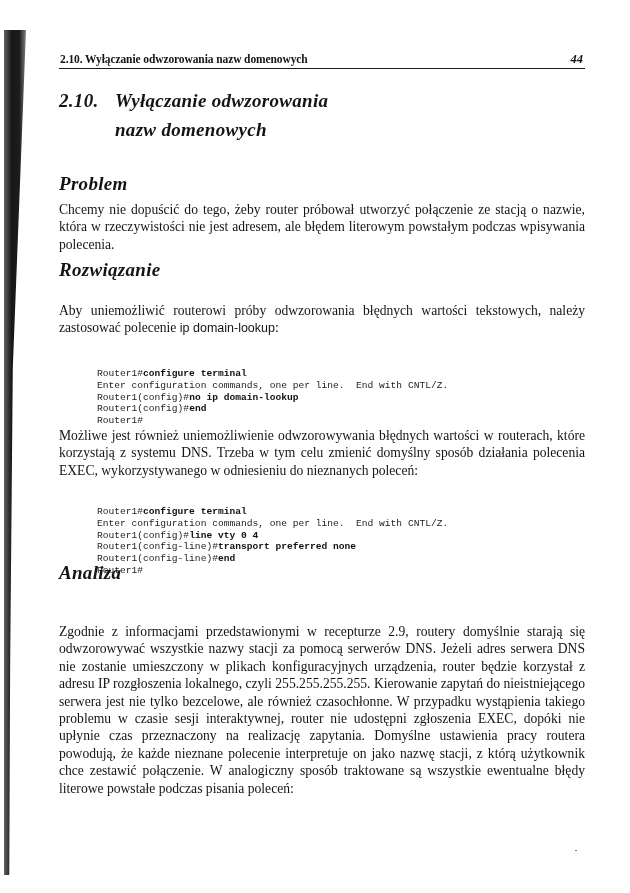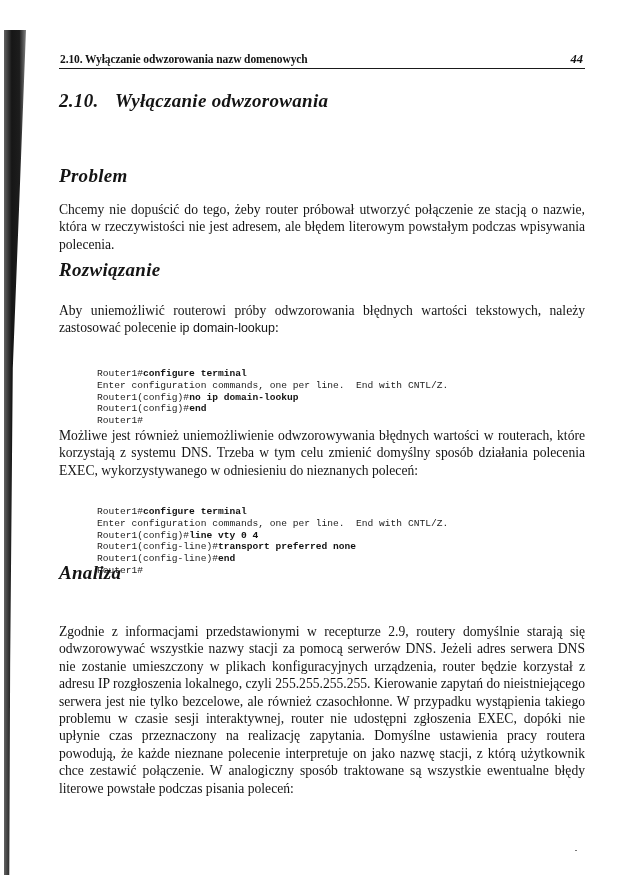--- a/index.html
+++ b/index.html
@@ -113,23 +113,24 @@
 
 <div class="binding-shadow"></div>
 
 <div class="running-header">
   <span class="rh-title">2.10. Wyłączanie odwzorowania nazw domenowych</span>
   <span class="rh-page">44</span>
 </div>
 
 <div class="chapter-title">
   <div><span class="num">2.10.</span><span>Wyłączanie odwzorowania</span></div>
+  <div class="line2">nazw domenowych</div>
 </div>
 
-<div class="section-heading" style="top:165px;">Problem</div>
+<div class="section-heading" style="top:173px;">Problem</div>
 <p class="para" style="top:201px;">Chcemy nie dopuścić do tego, żeby router próbował utworzyć połączenie ze stacją o nazwie, która w rzeczywistości nie jest adresem, ale błędem literowym powstałym podczas wpisywania polecenia.</p>
 
 <div class="section-heading" style="top:259px;">Rozwiązanie</div>
 <p class="para" style="top:302px;"><span>Aby uniemożliwić routerowi próby odwzorowania błędnych wartości tekstowych, należy zastosować polecenie </span><code>ip domain-lookup</code><span>:</span></p>
 
 <pre class="code-block" style="top:352px;"><div><span>Router1#</span><span class="cmd">configure terminal</span></div><div><span>Enter configuration commands, one per line.  End with CNTL/Z.</span><span class="cmd"></span></div><div><span>Router1(config)#</span><span class="cmd">no ip domain-lookup</span></div><div><span>Router1(config)#</span><span class="cmd">end</span></div><div><span>Router1#</span><span class="cmd"></span></div></pre>
 
 <p class="para" style="top:427px;">Możliwe jest również uniemożliwienie odwzorowywania błędnych wartości w routerach, które korzystają z systemu DNS. Trzeba w tym celu zmienić domyślny sposób działania polecenia EXEC, wykorzystywanego w odniesieniu do nieznanych poleceń:</p>
 
 <pre class="code-block" style="top:490px;"><div><span>Router1#</span><span class="cmd">configure terminal</span></div><div><span>Enter configuration commands, one per line.  End with CNTL/Z.</span><span class="cmd"></span></div><div><span>Router1(config)#</span><span class="cmd">line vty 0 4</span></div><div><span>Router1(config-line)#</span><span class="cmd">transport preferred none</span></div><div><span>Router1(config-line)#</span><span class="cmd">end</span></div><div><span>Router1#</span><span class="cmd"></span></div></pre>

